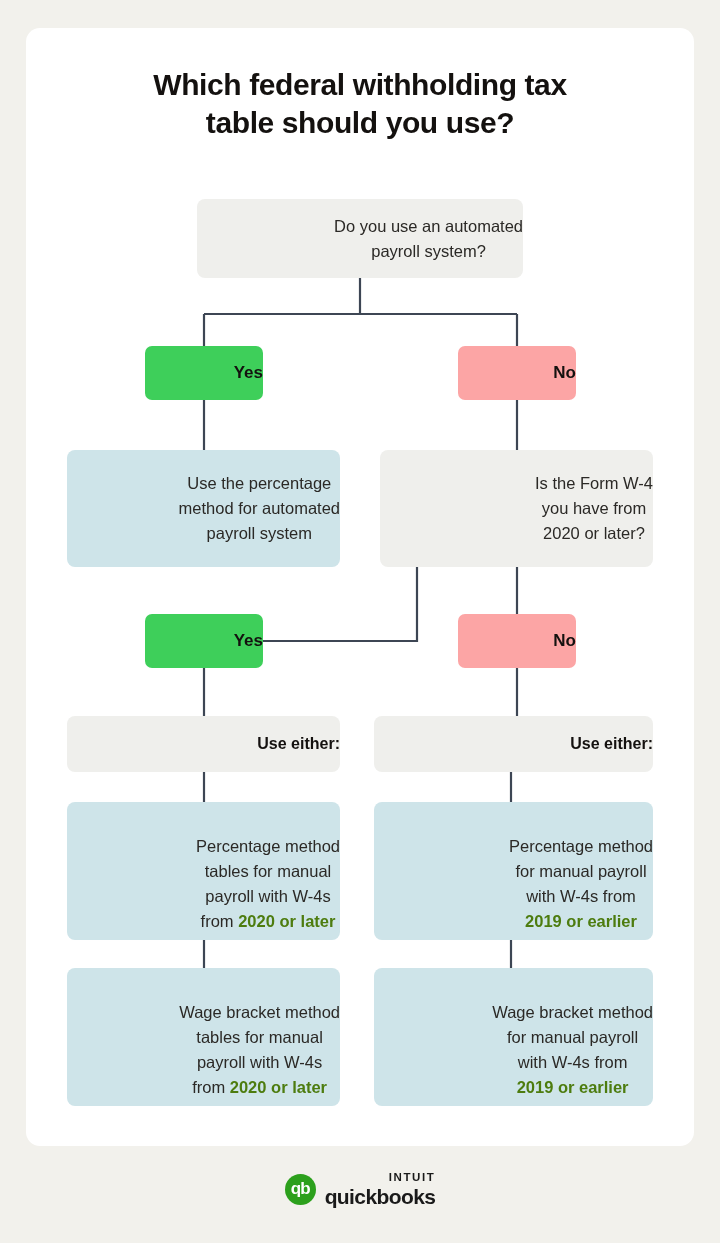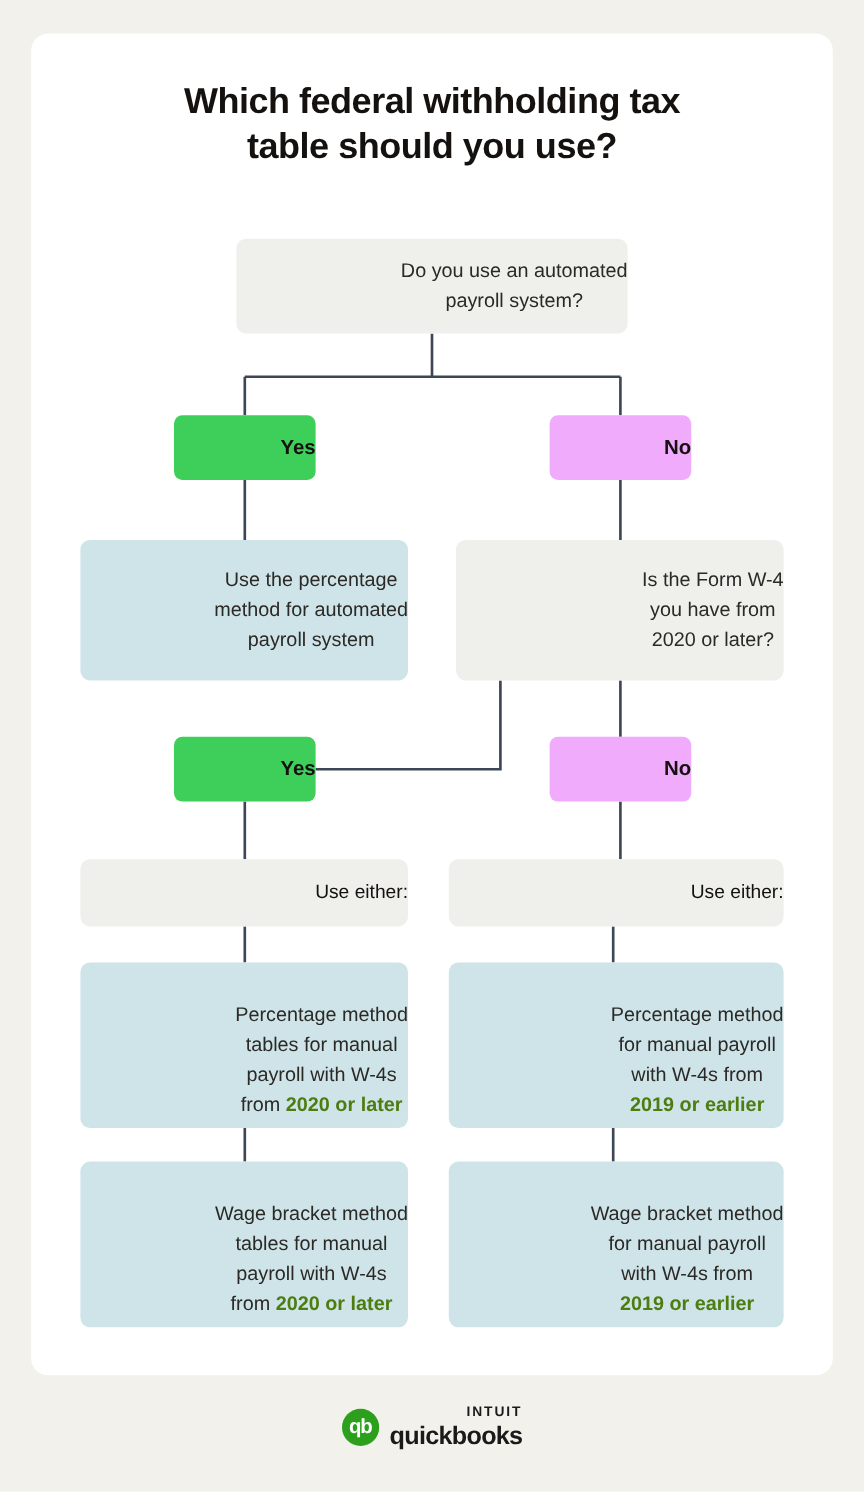--- a/index.html
+++ b/index.html
@@ -81,21 +81,21 @@
     line-height: 25px;
     font-weight: 400;
   }
 
   
   .n-label {
     background: #efefec;
     color: #14110f;
     font-size: 16px;
     line-height: 22px;
-    font-weight: 400;
+    font-weight: 700;
     padding-left: 34px;
   }
 
   
   .n-outcome {
     background: #cee4e9;
     color: #2b2926;
     font-size: 16.5px;
     line-height: 25px;
     font-weight: 400;
@@ -106,21 +106,21 @@
   }
 
   
   .n-yes, .n-no {
     font-size: 17px;
     font-weight: 700;
     color: #14110f;
     border-radius: 7px;
   }
   .n-yes { background: #3ecf5a; padding-left: 32px; }
-  .n-no  { background: #f0abfc; }
+  .n-no  { background: #fca5a5; }
 
   
   .logo {
     position: absolute;
     left: 0;
     top: 1172px;
     width: 720px;
     display: flex;
     align-items: center;
     justify-content: center;

